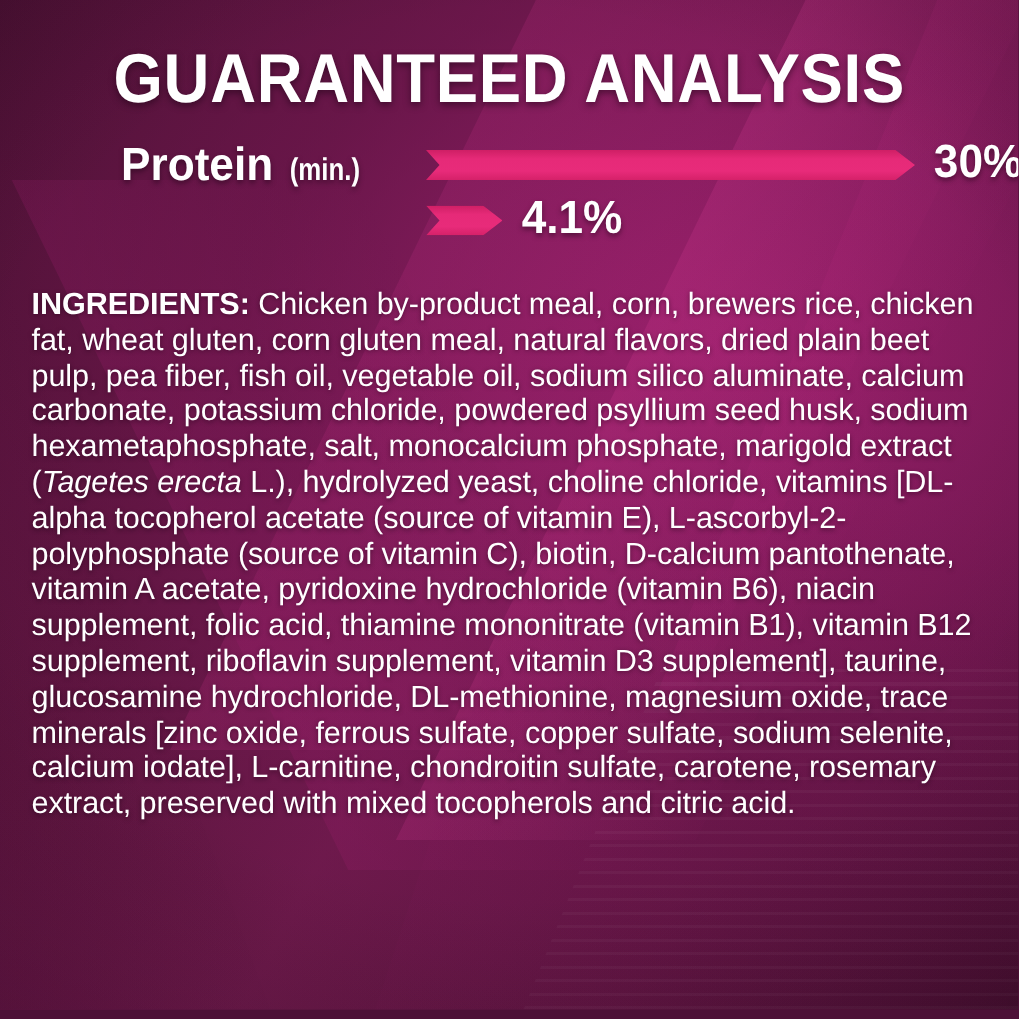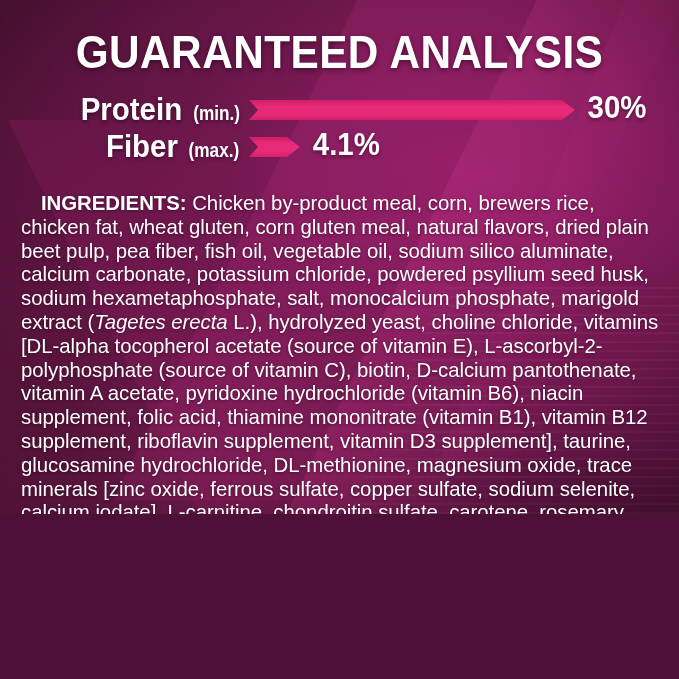--- a/index.html
+++ b/index.html
@@ -2,21 +2,21 @@
 <html><head>
 <meta charset="utf-8">
 <style>
   html,body{margin:0;padding:0;}
   body{
     width:679px;height:679px;overflow:hidden;
     font-family:"Liberation Sans",sans-serif;
     background:#4d1037;
   }
   #panel{
-    position:relative;width:679px;height:514px;overflow:hidden;
+    position:relative;width:679px;height:673px;overflow:hidden;
     background:
       radial-gradient(125% 95% at 72% 34%, rgba(150,30,106,0.95) 0%, rgba(120,24,86,0.55) 38%, rgba(77,16,55,0.05) 72%),
       linear-gradient(118deg, #45102f 0%, #561439 26%, #6d1a4b 50%, #5d1540 74%, #430f2e 100%);
   }
   
   .facet{position:absolute;pointer-events:none;}
   .f1{left:250px;top:-60px;width:330px;height:560px;
       background:linear-gradient(90deg,rgba(196,46,132,0.20),rgba(196,46,132,0.05));
       transform:skewX(-26deg);}
   .f2{left:420px;top:-80px;width:200px;height:640px;
@@ -47,21 +47,21 @@
     text-align:center;color:#ffffff;
     font-family:"Liberation Sans Narrow","Liberation Sans",sans-serif;
     font-weight:bold;font-size:46px;letter-spacing:0.5px;
     transform:scaleX(0.92);
     padding-top:29px;line-height:1.0;
     text-shadow:0 2px 5px rgba(30,4,22,0.55);
   }
 
   
   .ga{margin-top:17px;}
-  .row{position:relative;height:37px;}
+  .row{position:relative;height:37px;margin-left:35px;}
   .label{
     position:absolute;right:434px;top:0;
     color:#ffffff;white-space:nowrap;
     font-family:"Liberation Sans Narrow","Liberation Sans",sans-serif;
     font-weight:bold;
     text-shadow:0 2px 4px rgba(30,4,22,0.5);
   }
   .label .nm{font-size:31px;transform:scaleX(0.95);display:inline-block;vertical-align:baseline;}
   .label .qual{font-size:21px;transform:scaleX(0.82);display:inline-block;margin-left:3px;}
   .barwrap{position:absolute;left:249px;top:8px;height:20px;}
@@ -82,21 +82,21 @@
   
   .ingredients{
     margin:26px 18px 0 21px;
     color:#ffffff;
     font-family:"Liberation Sans Narrow","Liberation Sans",sans-serif;
     font-size:20.4px;line-height:23.8px;
     letter-spacing:-0.05px;
     text-shadow:0 1px 3px rgba(30,4,22,0.5);
     text-align:left;
   }
-  .ingredients b{font-weight:bold;margin-left:20px;}
+  .ingredients b{font-weight:bold;}
   .ingredients i{font-style:italic;}
 </style>
 </head>
 <body>
 
 <div id="panel">
 
   <div class="facet f1"></div>
   <div class="facet f2"></div>
   <div class="facet f3"></div>
@@ -117,23 +117,20 @@
           <span class="nm">Protein</span><span class="qual">(min.)</span>
         </div>
         <div class="barwrap">
           <div class="bar" style="width: 326px;"></div>
         </div>
         <div class="value" style="left: 586px;">30%</div>
       </div>
 
 
       <div class="row">
-        <div class="label">
-          <span class="nm">Fiber</span><span class="qual">(max.)</span>
-        </div>
         <div class="barwrap">
           <div class="bar" style="width: 51px;"></div>
         </div>
         <div class="value" style="left: 311px;">4.1%</div>
       </div>
 
 
     </div>
 
     <p class="ingredients"><b>INGREDIENTS:</b><span> Chicken by-product meal, corn, brewers rice, chicken fat, wheat gluten, corn gluten meal, natural flavors, dried plain beet pulp, pea fiber, fish oil, vegetable oil, sodium silico aluminate, calcium carbonate, potassium chloride, powdered psyllium seed husk, sodium hexametaphosphate, salt, monocalcium phosphate, marigold extract (</span><i>Tagetes erecta</i><span> L.), hydrolyzed yeast, choline chloride, vitamins [DL-alpha tocopherol acetate (source of vitamin E), L-ascorbyl-2-polyphosphate (source of vitamin C), biotin, D-calcium pantothenate, vitamin A acetate, pyridoxine hydrochloride (vitamin B6), niacin supplement, folic acid, thiamine mononitrate (vitamin B1), vitamin B12 supplement, riboflavin supplement, vitamin D3 supplement], taurine, glucosamine hydrochloride, DL-methionine, magnesium oxide, trace minerals [zinc oxide, ferrous sulfate, copper sulfate, sodium selenite, calcium iodate], L-carnitine, chondroitin sulfate, carotene, rosemary extract, preserved with mixed tocopherols and citric acid.</span></p>

